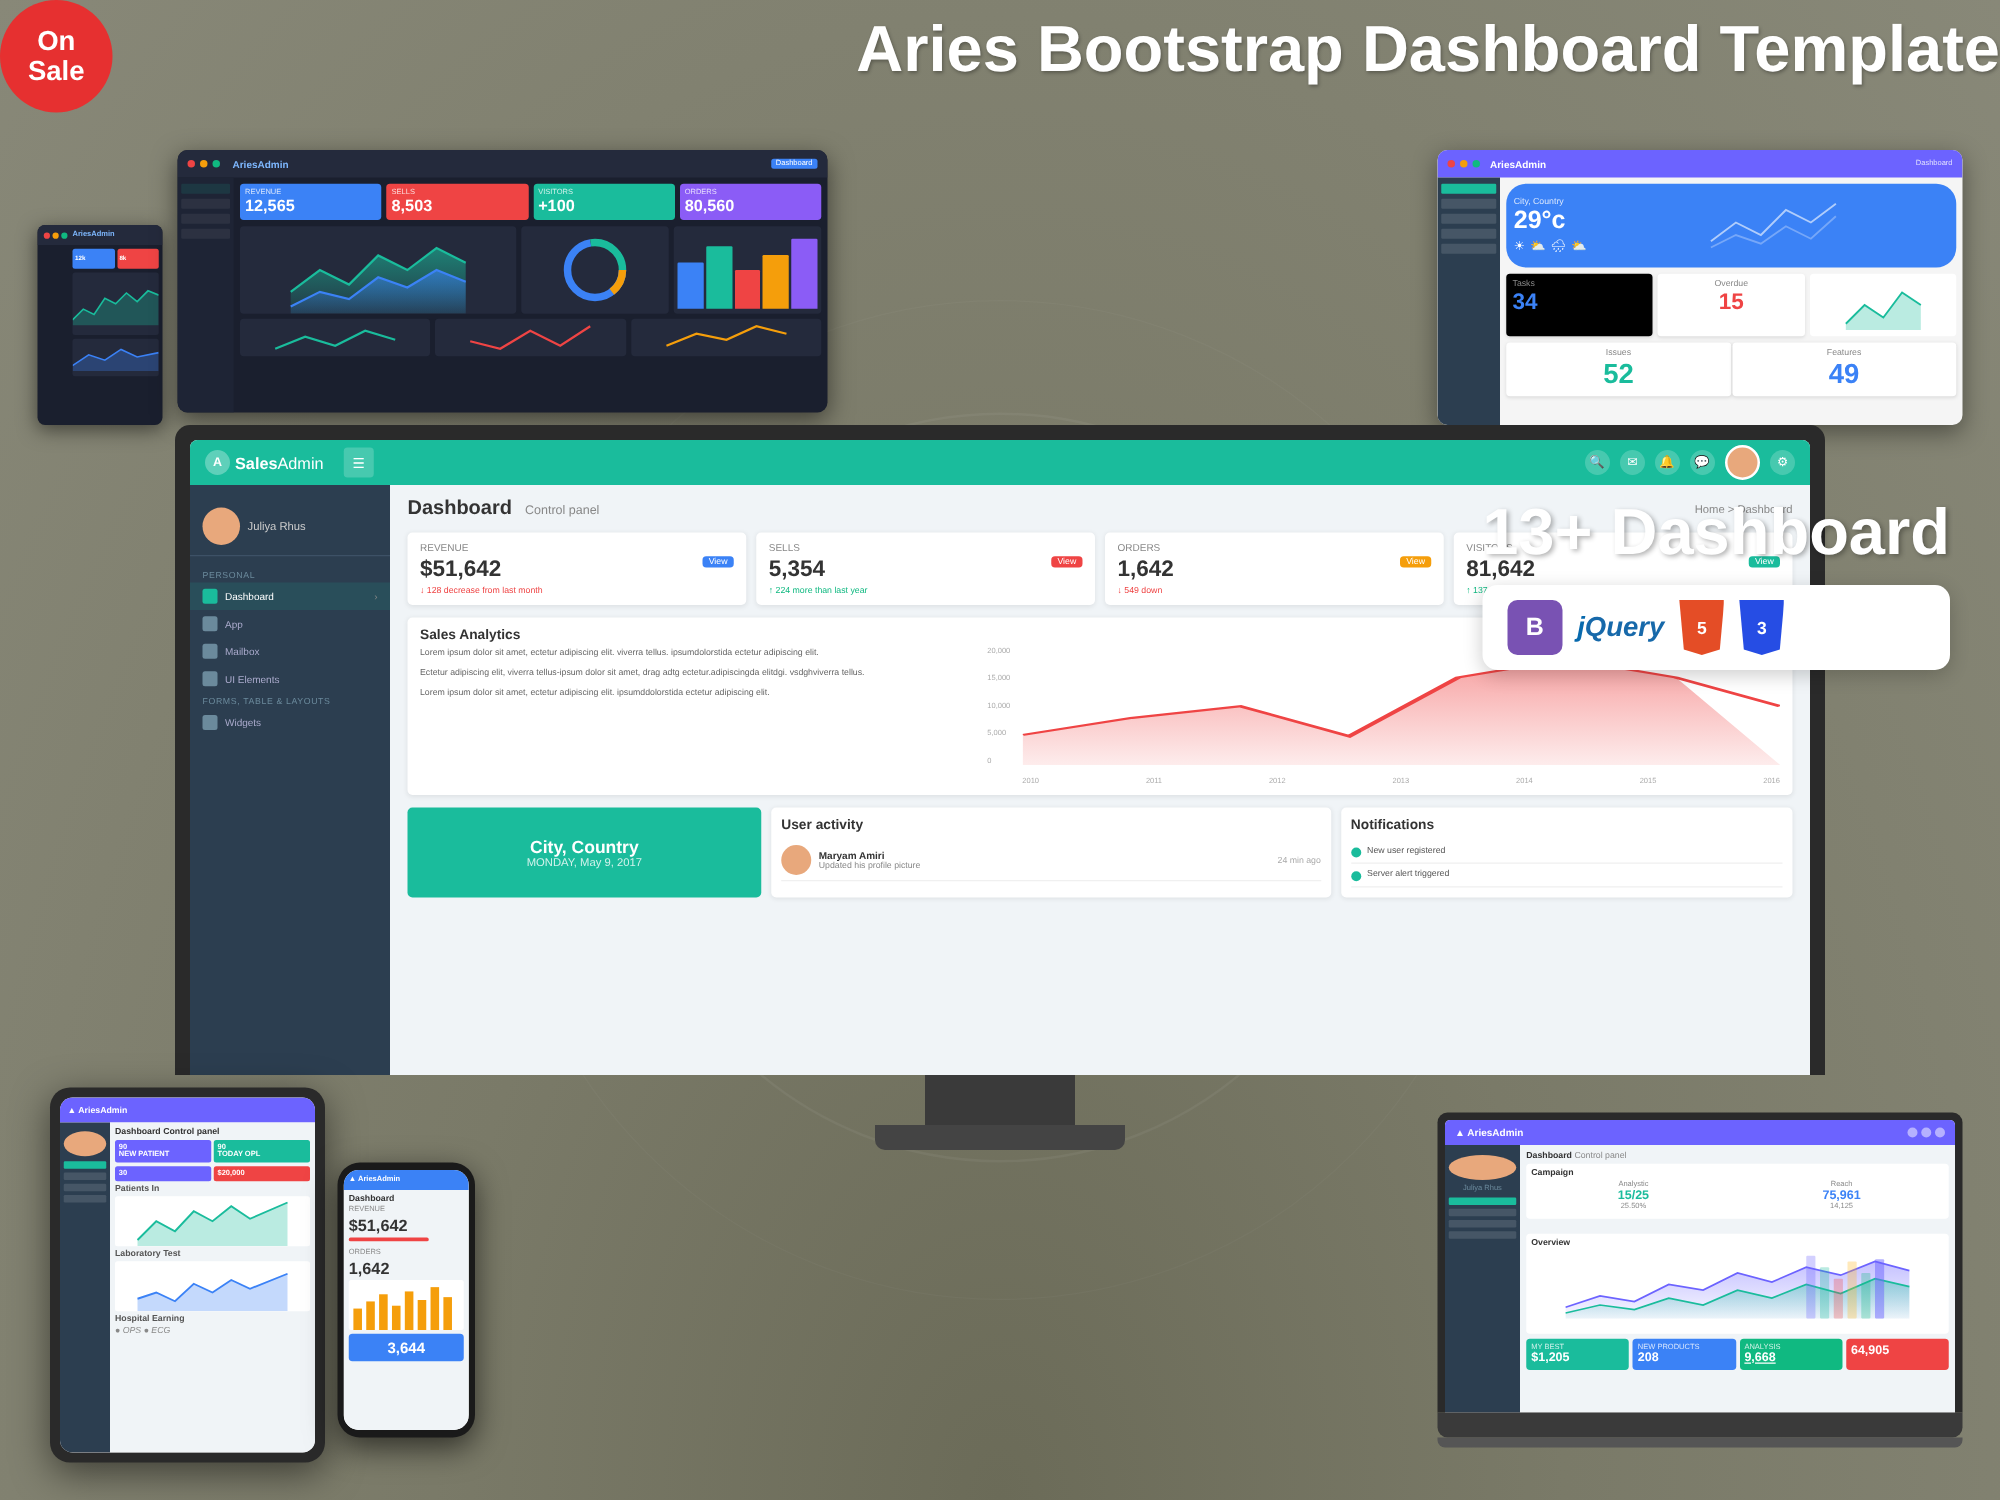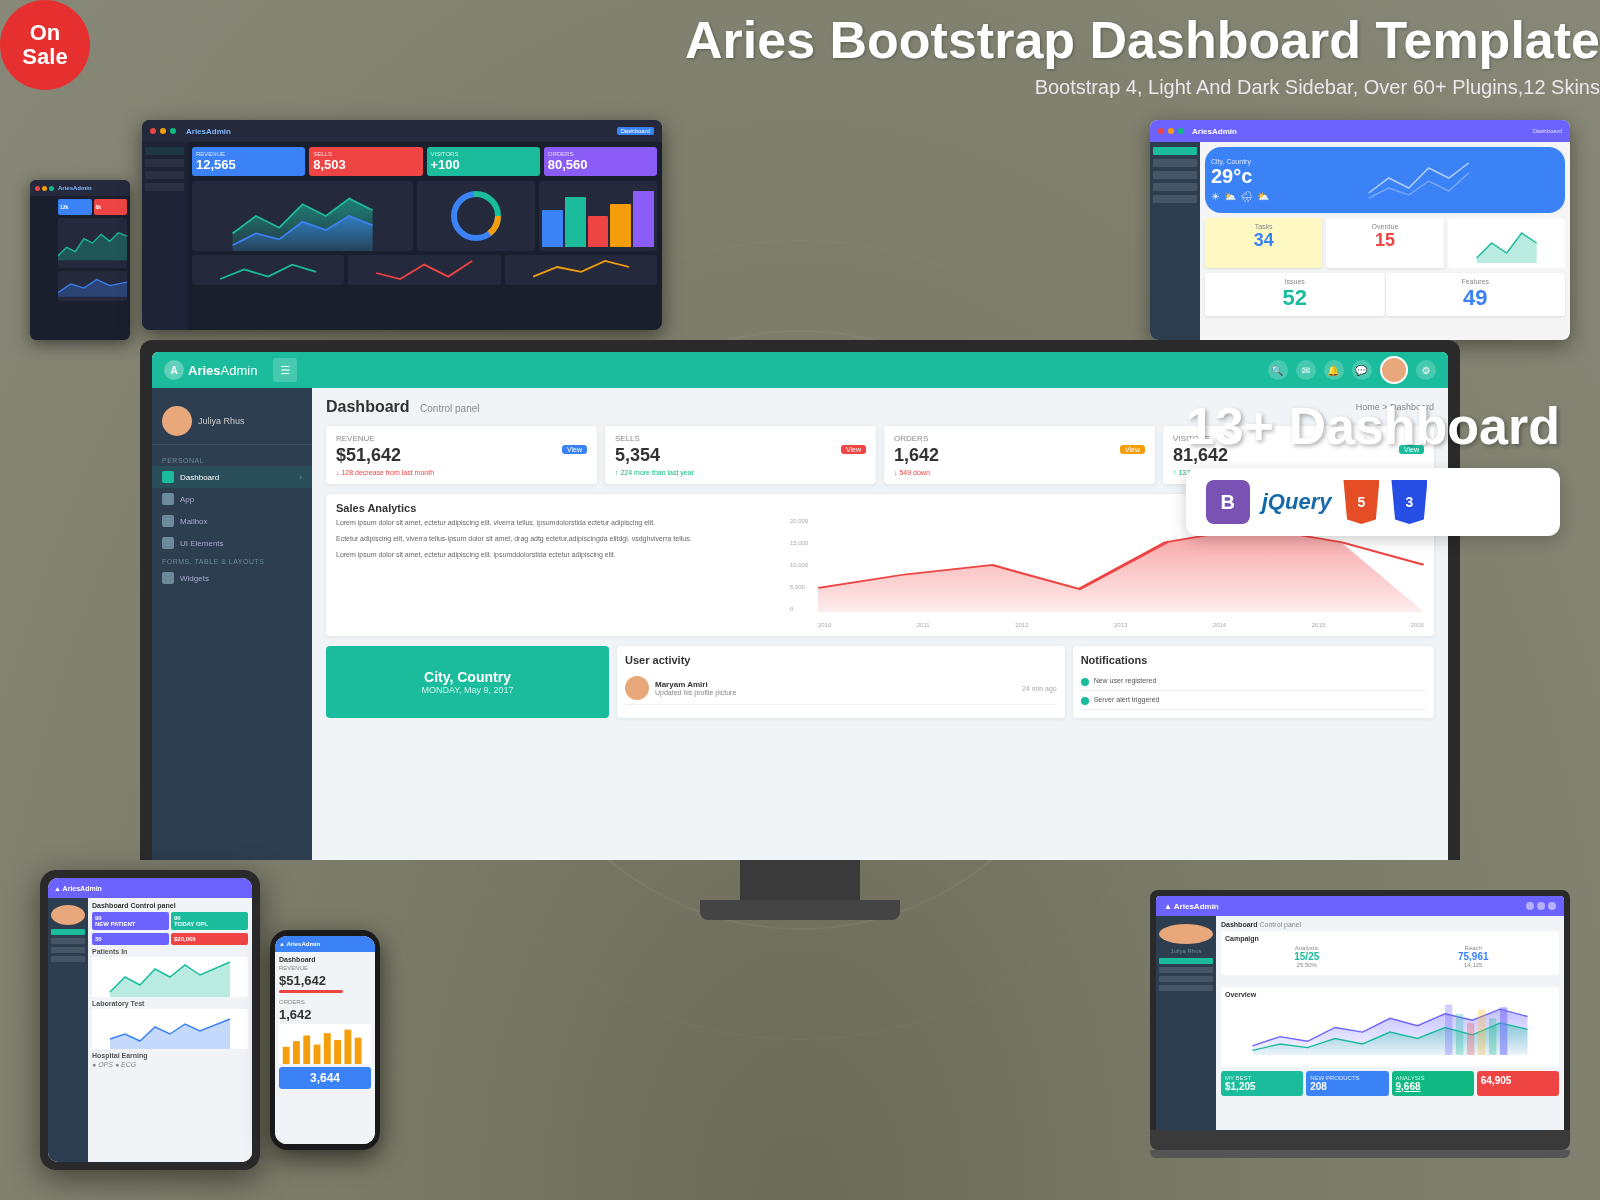--- a/index.html
+++ b/index.html
@@ -515,21 +515,20 @@
 <div class="circle-bg"></div>
 <div class="circle-bg2"></div>
 
 <div class="on-sale-badge">
   <span>On</span>
   <span>Sale</span>
 </div>
 
 <div class="title-area">
   <div class="main-title">Aries Bootstrap Dashboard Template</div>
-  <div class="sub-title">Bootstrap 4, Light And Dark Sidebar, Over 60+ Plugins,12 Skins</div>
 </div>
 
 <div style="position:absolute;top:120px;left:30px;display:flex;gap:12px;height:220px;">
 
   <div style="width:100px;height:160px;background:#1a1f2e;border-radius:6px;overflow:hidden;box-shadow:0 4px 15px rgba(0,0,0,0.5);align-self:flex-end;">
     <div style="background:#242a3c;height:16px;display:flex;align-items:center;padding:0 5px;">
       <div style="width:5px;height:5px;border-radius:50%;background:#ef4444;margin-right:2px;"></div>
       <div style="width:5px;height:5px;border-radius:50%;background:#f59e0b;margin-right:2px;"></div>
       <div style="width:5px;height:5px;border-radius:50%;background:#10b981;"></div>
       <span style="color:#7eb8ff;font-size:6px;margin-left:4px;font-weight:bold;">AriesAdmin</span>
@@ -682,21 +681,21 @@
         </div>
         <div style="flex:1;">
           <svg viewBox="0 0 100 50" width="100%" height="50">
             <polyline points="0,40 20,25 40,35 60,15 80,25 100,10" fill="none" stroke="rgba(255,255,255,0.6)" stroke-width="1.5"></polyline>
             <polyline points="0,45 20,35 40,42 60,28 80,38 100,20" fill="none" stroke="rgba(255,255,255,0.3)" stroke-width="1.5"></polyline>
           </svg>
         </div>
       </div>
 
       <div style="display:flex;gap:4px;margin-bottom:5px;">
-        <div style="flex:1;background:#fef9c3;border-radius:3px;padding:5px;text-align:center;box-shadow:0 1px 3px rgba(0,0,0,0.1);">
+        <div style="flex:1;background:#000000;border-radius:3px;padding:5px;text-align:left;box-shadow:0 1px 3px rgba(0,0,0,0.1);">
           <div style="font-size:7px;color:#888;">Tasks</div>
           <div style="font-size:18px;font-weight:bold;color:#3b82f6;">34</div>
         </div>
         <div style="flex:1;background:white;border-radius:3px;padding:5px;text-align:center;box-shadow:0 1px 3px rgba(0,0,0,0.1);">
           <div style="font-size:7px;color:#888;">Overdue</div>
           <div style="font-size:18px;font-weight:bold;color:#ef4444;">15</div>
         </div>
         <div style="flex:1;background:white;border-radius:3px;padding:5px;">
           <div style="height:40px;overflow:hidden;">
             <svg viewBox="0 0 60 40" width="100%" height="100%">
@@ -721,21 +720,21 @@
   </div>
 </div>
 
 <div class="monitor-container">
   <div class="monitor-frame">
     <div class="monitor-screen">
 
       <div class="admin-topbar">
         <div style="display:flex;align-items:center;gap:4px;">
           <div style="width:20px;height:20px;background:rgba(255,255,255,0.3);border-radius:50%;display:flex;align-items:center;justify-content:center;color:white;font-size:10px;font-weight:bold;">A</div>
-          <span style="color:white;font-size:13px;font-weight:700;"><b>Aries</b><span style="font-weight:300;">Admin</span></span>
+          <span style="color:white;font-size:13px;font-weight:700;"><b>Sales</b><span style="font-weight:300;">Admin</span></span>
         </div>
         <div style="width:24px;height:24px;background:rgba(255,255,255,0.2);border-radius:3px;display:flex;align-items:center;justify-content:center;color:white;font-size:11px;margin-left:8px;">☰</div>
         <div class="topbar-spacer"></div>
         <div class="topbar-icon">🔍</div>
         <div class="topbar-icon">✉</div>
         <div class="topbar-icon">🔔</div>
         <div class="topbar-icon">💬</div>
         <div class="avatar-circle"></div>
         <div class="topbar-icon">⚙</div>
       </div>

